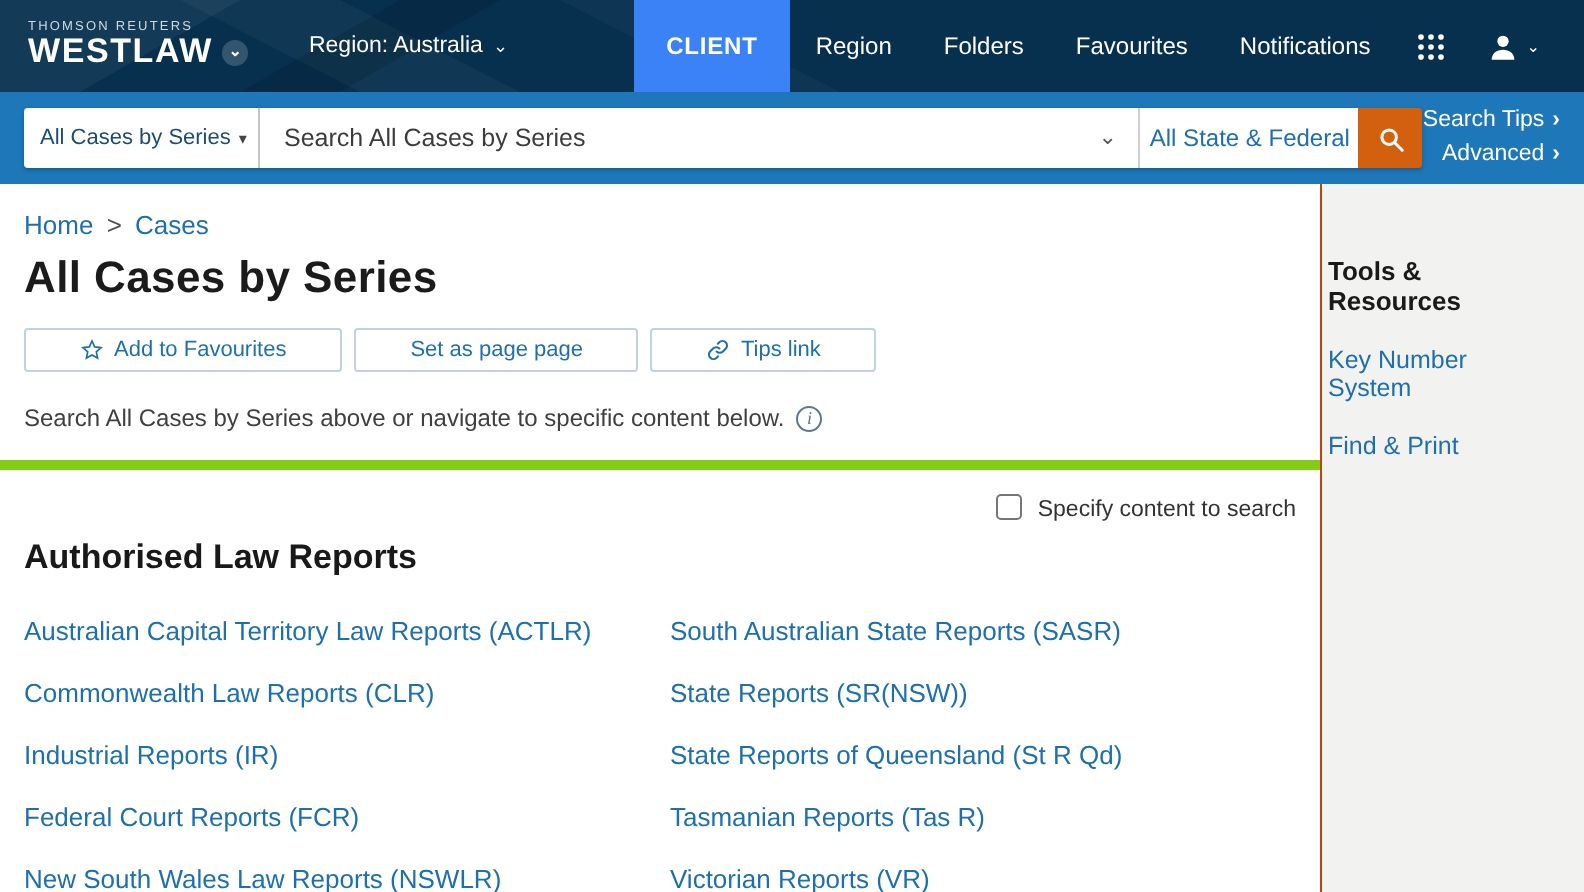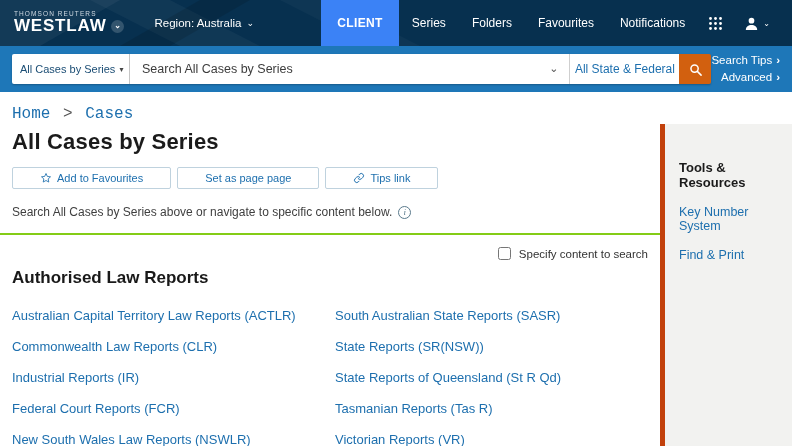--- a/index.html
+++ b/index.html
@@ -42,40 +42,40 @@
     font-size:12px; display:flex; align-items:center; justify-content:center; cursor:pointer; white-space:nowrap;}
   .search-btn { width:32px; background:#d2600f; border:none; display:flex; align-items:center;
     justify-content:center; cursor:pointer; }
   .search-links { margin-left:auto; text-align:right; color:#fff; font-size:11.5px; line-height:1.45; }
   .search-links a { color:#fff; text-decoration:none; cursor:pointer; display:block; white-space:nowrap;}
   .search-links .chev { font-weight:bold; margin-left:4px; }
 
   
   .content { display:flex; height:354px; }
   .main { width:660px; padding:0 12px; }
-  .sidebar { flex:1; background:#f2f2f0; border-left:5px solid #c2410c; padding:36px 16px 0 14px;margin-top:32px; }
+  .sidebar { flex:1; background:#f2f2f0; border-left:1px solid #c2410c; padding:36px 16px 0 3px; }
   .sidebar h3 { font-size:13px; color:#1a1a1a; }
   .sidebar a { display:block; margin-top:15px; font-size:12.5px; color:#1d6fae; text-decoration:none; cursor:pointer;}
 
-  .breadcrumb { margin-top:13px; font-size:16px;font-family:Liberation Mono, monospace; }
+  .breadcrumb { margin-top:13px; font-size:13px; }
   .breadcrumb a { color:#1d6fae; text-decoration:none; cursor:pointer;}
   .breadcrumb .sep { color:#555; margin:0 3px; }
   h1.page-title { margin-top:6px; font-size:22px; color:#1b1b1b; letter-spacing:.2px; }
 
   .actions { margin-top:12px; display:flex; gap:6px; }
   .actions .abtn { display:flex; align-items:center; gap:5px; background:#fff;
     border:1px solid #bfd2de; border-radius:2px; color:#1d6fae; font-size:11px;
     padding:4px 27px; cursor:pointer; font-family:"Liberation Sans",sans-serif;}
 
   .intro { margin-top:16px; font-size:12px; color:#3f3f3f; display:flex; align-items:center; gap:6px;}
   .info-icon { width:13px; height:13px; border:1px solid #5a7a8c; border-radius:50%;
     color:#5a7a8c; font-size:9px; font-style:italic; display:inline-flex; align-items:center;
     justify-content:center; font-family:"Liberation Serif",serif; }
 
-  .specify-row { margin:14px -12px 0 -12px; border-top:2px solid #84cc16; padding:12px 12px 0 0;
+  .specify-row { margin:14px -12px 0 -12px; border-top:5px solid #84cc16; padding:12px 12px 0 0;
     text-align:right; font-size:11.5px; color:#333; }
   .specify-row input { vertical-align:-2px; margin-right:5px; }
 
   h2.section-title { margin-top:8px; font-size:17px; color:#191919; }
 
   .report-cols { margin-top:18px; display:flex; }
   .report-cols ul { list-style:none; }
   .report-cols ul.col-left { width:323px; }
   .report-cols li { margin-bottom:13px; }
   .report-cols a { color:#1d6fae; font-size:13px; text-decoration:none; cursor:pointer; }
@@ -99,21 +99,21 @@
     </span>
   </div>
 
   <div class="region">
     <span>Region: Australia</span>
     <span class="caret">⌄</span>
   </div>
 
   <nav class="topnav">
     <span class="navitem client">CLIENT</span>
-    <span class="navitem">Series</span>
+    <span class="navitem">Region</span>
     <span class="navitem">Folders</span>
     <span class="navitem">Favourites</span>
     <span class="navitem">Notifications</span>
 
     <span class="iconbtn">
       <svg width="15" height="15" viewBox="0 0 18 18" fill="#fff">
         <circle cx="3" cy="3" r="1.7"></circle>
           <circle cx="9" cy="3" r="1.7"></circle>
           <circle cx="15" cy="3" r="1.7"></circle>
         <circle cx="3" cy="9" r="1.7"></circle>

